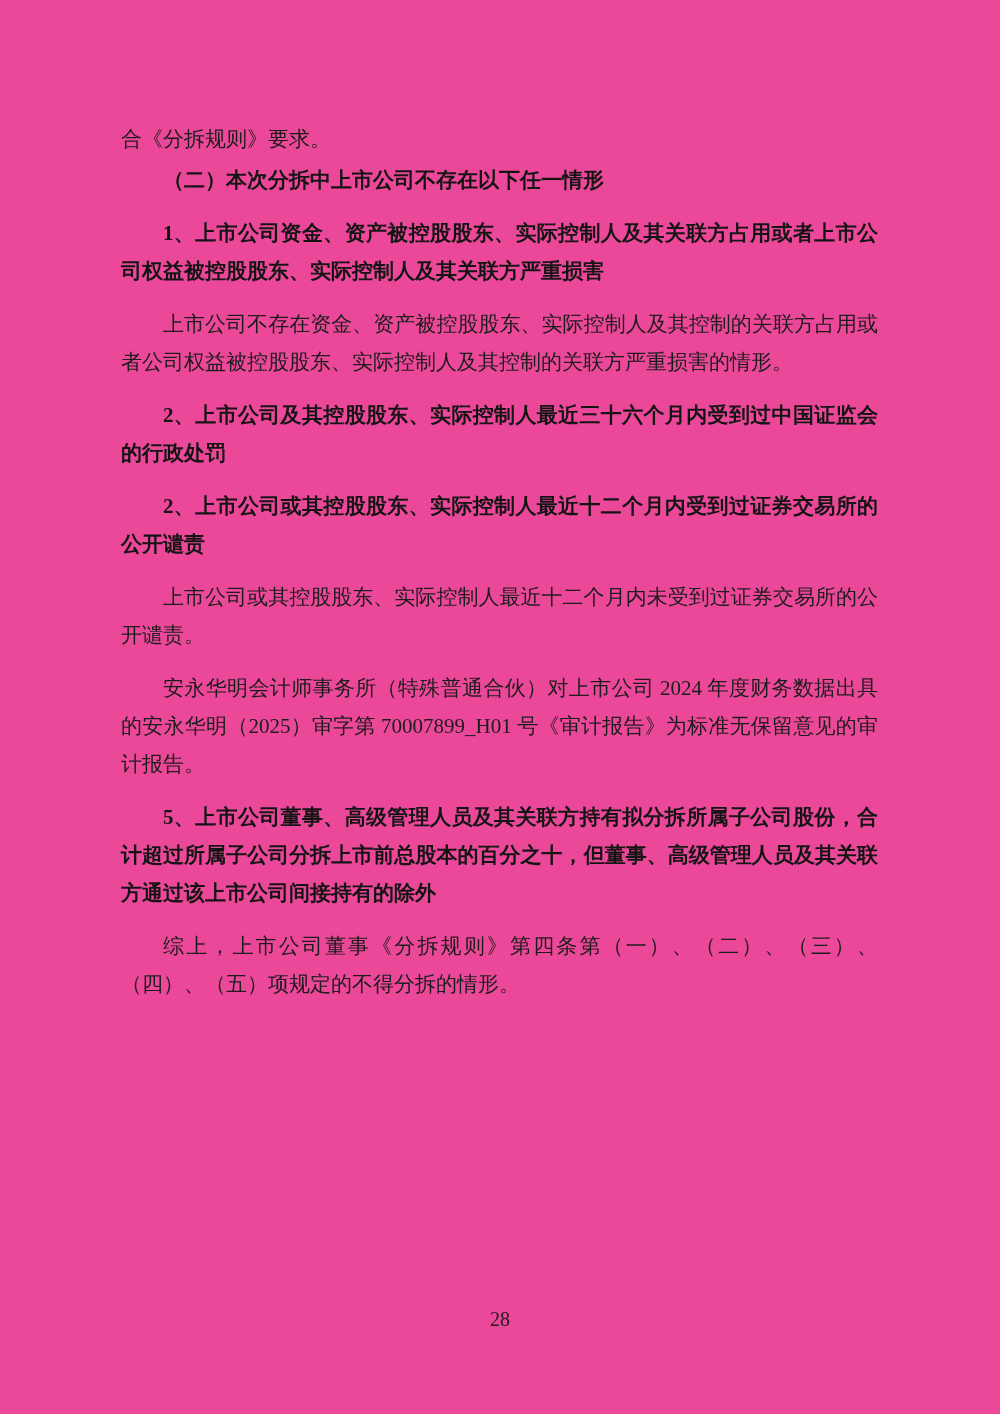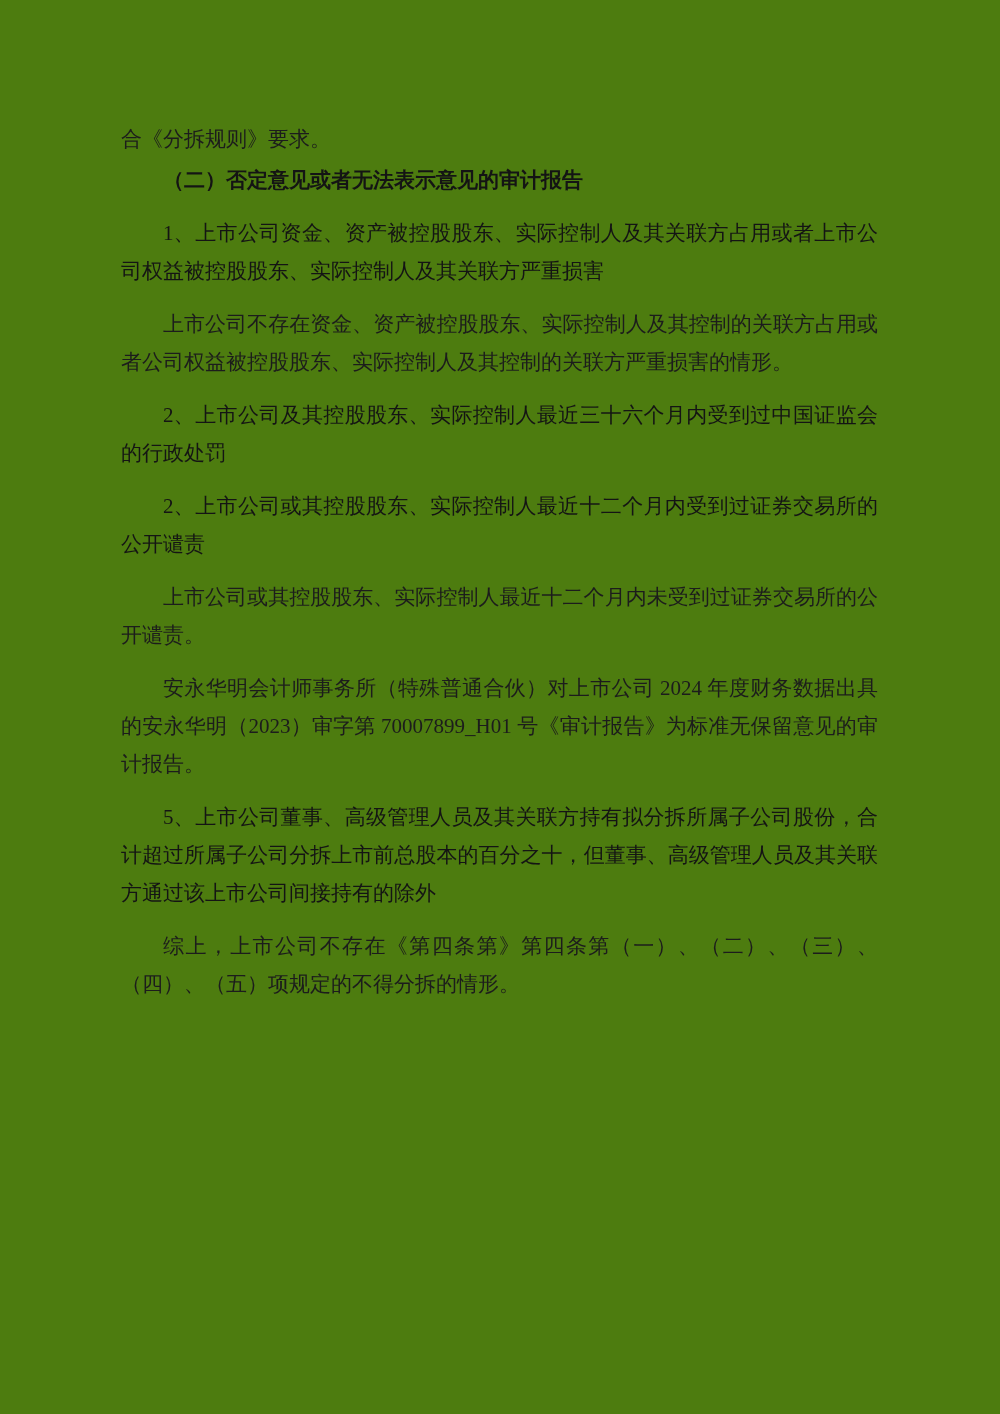--- a/index.html
+++ b/index.html
@@ -4,21 +4,21 @@
 <style>
   html, body {
     margin: 0;
     padding: 0;
     background: #fcfcfc;
   }
   .page {
     position: relative;
     width: 1000px;
     height: 1414px;
-    background: #4d7c0f;
+    background: #ec4899;
     overflow: hidden;
     font-family: "Liberation Serif", "DejaVu Serif", serif;
     color: #1c1c1c;
   }
   .content {
     position: absolute;
     left: 121px;
     top: 120px;
     width: 757px;
   }
@@ -34,21 +34,21 @@
   .para.continuation {
     margin-top: 0;
     text-indent: 0;
   }
   .para.section-heading {
     margin-top: 3px;
     font-weight: 700;
     color: #141414;
   }
   .para.item-heading {
-    font-weight: 400;
+    font-weight: 700;
     color: #141414;
   }
   .footer {
     position: absolute;
     left: 0;
     right: 0;
     top: 1300px;
     text-align: center;
   }
   .footer .page-number {
@@ -57,23 +57,26 @@
     color: #1c1c1c;
   }
 </style>
 </head>
 <body>
 
 <div class="page">
   <div class="content">
 
   <p class="para continuation">合《分拆规则》要求。</p>
-      <p class="para section-heading">（二）否定意见或者无法表示意见的审计报告</p>
+      <p class="para section-heading">（二）本次分拆中上市公司不存在以下任一情形</p>
       <p class="para item-heading">1、上市公司资金、资产被控股股东、实际控制人及其关联方占用或者上市公司权益被控股股东、实际控制人及其关联方严重损害</p>
       <p class="para body">上市公司不存在资金、资产被控股股东、实际控制人及其控制的关联方占用或者公司权益被控股股东、实际控制人及其控制的关联方严重损害的情形。</p>
       <p class="para item-heading">2、上市公司及其控股股东、实际控制人最近三十六个月内受到过中国证监会的行政处罚</p>
       <p class="para item-heading">2、上市公司或其控股股东、实际控制人最近十二个月内受到过证券交易所的公开谴责</p>
       <p class="para body">上市公司或其控股股东、实际控制人最近十二个月内未受到过证券交易所的公开谴责。</p>
-      <p class="para body">安永华明会计师事务所（特殊普通合伙）对上市公司 2024 年度财务数据出具的安永华明（2023）审字第 70007899_H01 号《审计报告》为标准无保留意见的审计报告。</p>
+      <p class="para body">安永华明会计师事务所（特殊普通合伙）对上市公司 2024 年度财务数据出具的安永华明（2025）审字第 70007899_H01 号《审计报告》为标准无保留意见的审计报告。</p>
       <p class="para item-heading">5、上市公司董事、高级管理人员及其关联方持有拟分拆所属子公司股份，合计超过所属子公司分拆上市前总股本的百分之十，但董事、高级管理人员及其关联方通过该上市公司间接持有的除外</p>
-      <p class="para body">综上，上市公司不存在《第四条第》第四条第（一）、（二）、（三）、（四）、（五）项规定的不得分拆的情形。</p>
+      <p class="para body">综上，上市公司董事《分拆规则》第四条第（一）、（二）、（三）、（四）、（五）项规定的不得分拆的情形。</p>
     </div>
+  <div class="footer">
+    <span class="page-number">28</span>
+  </div>
 </div>
 
 </body></html>

